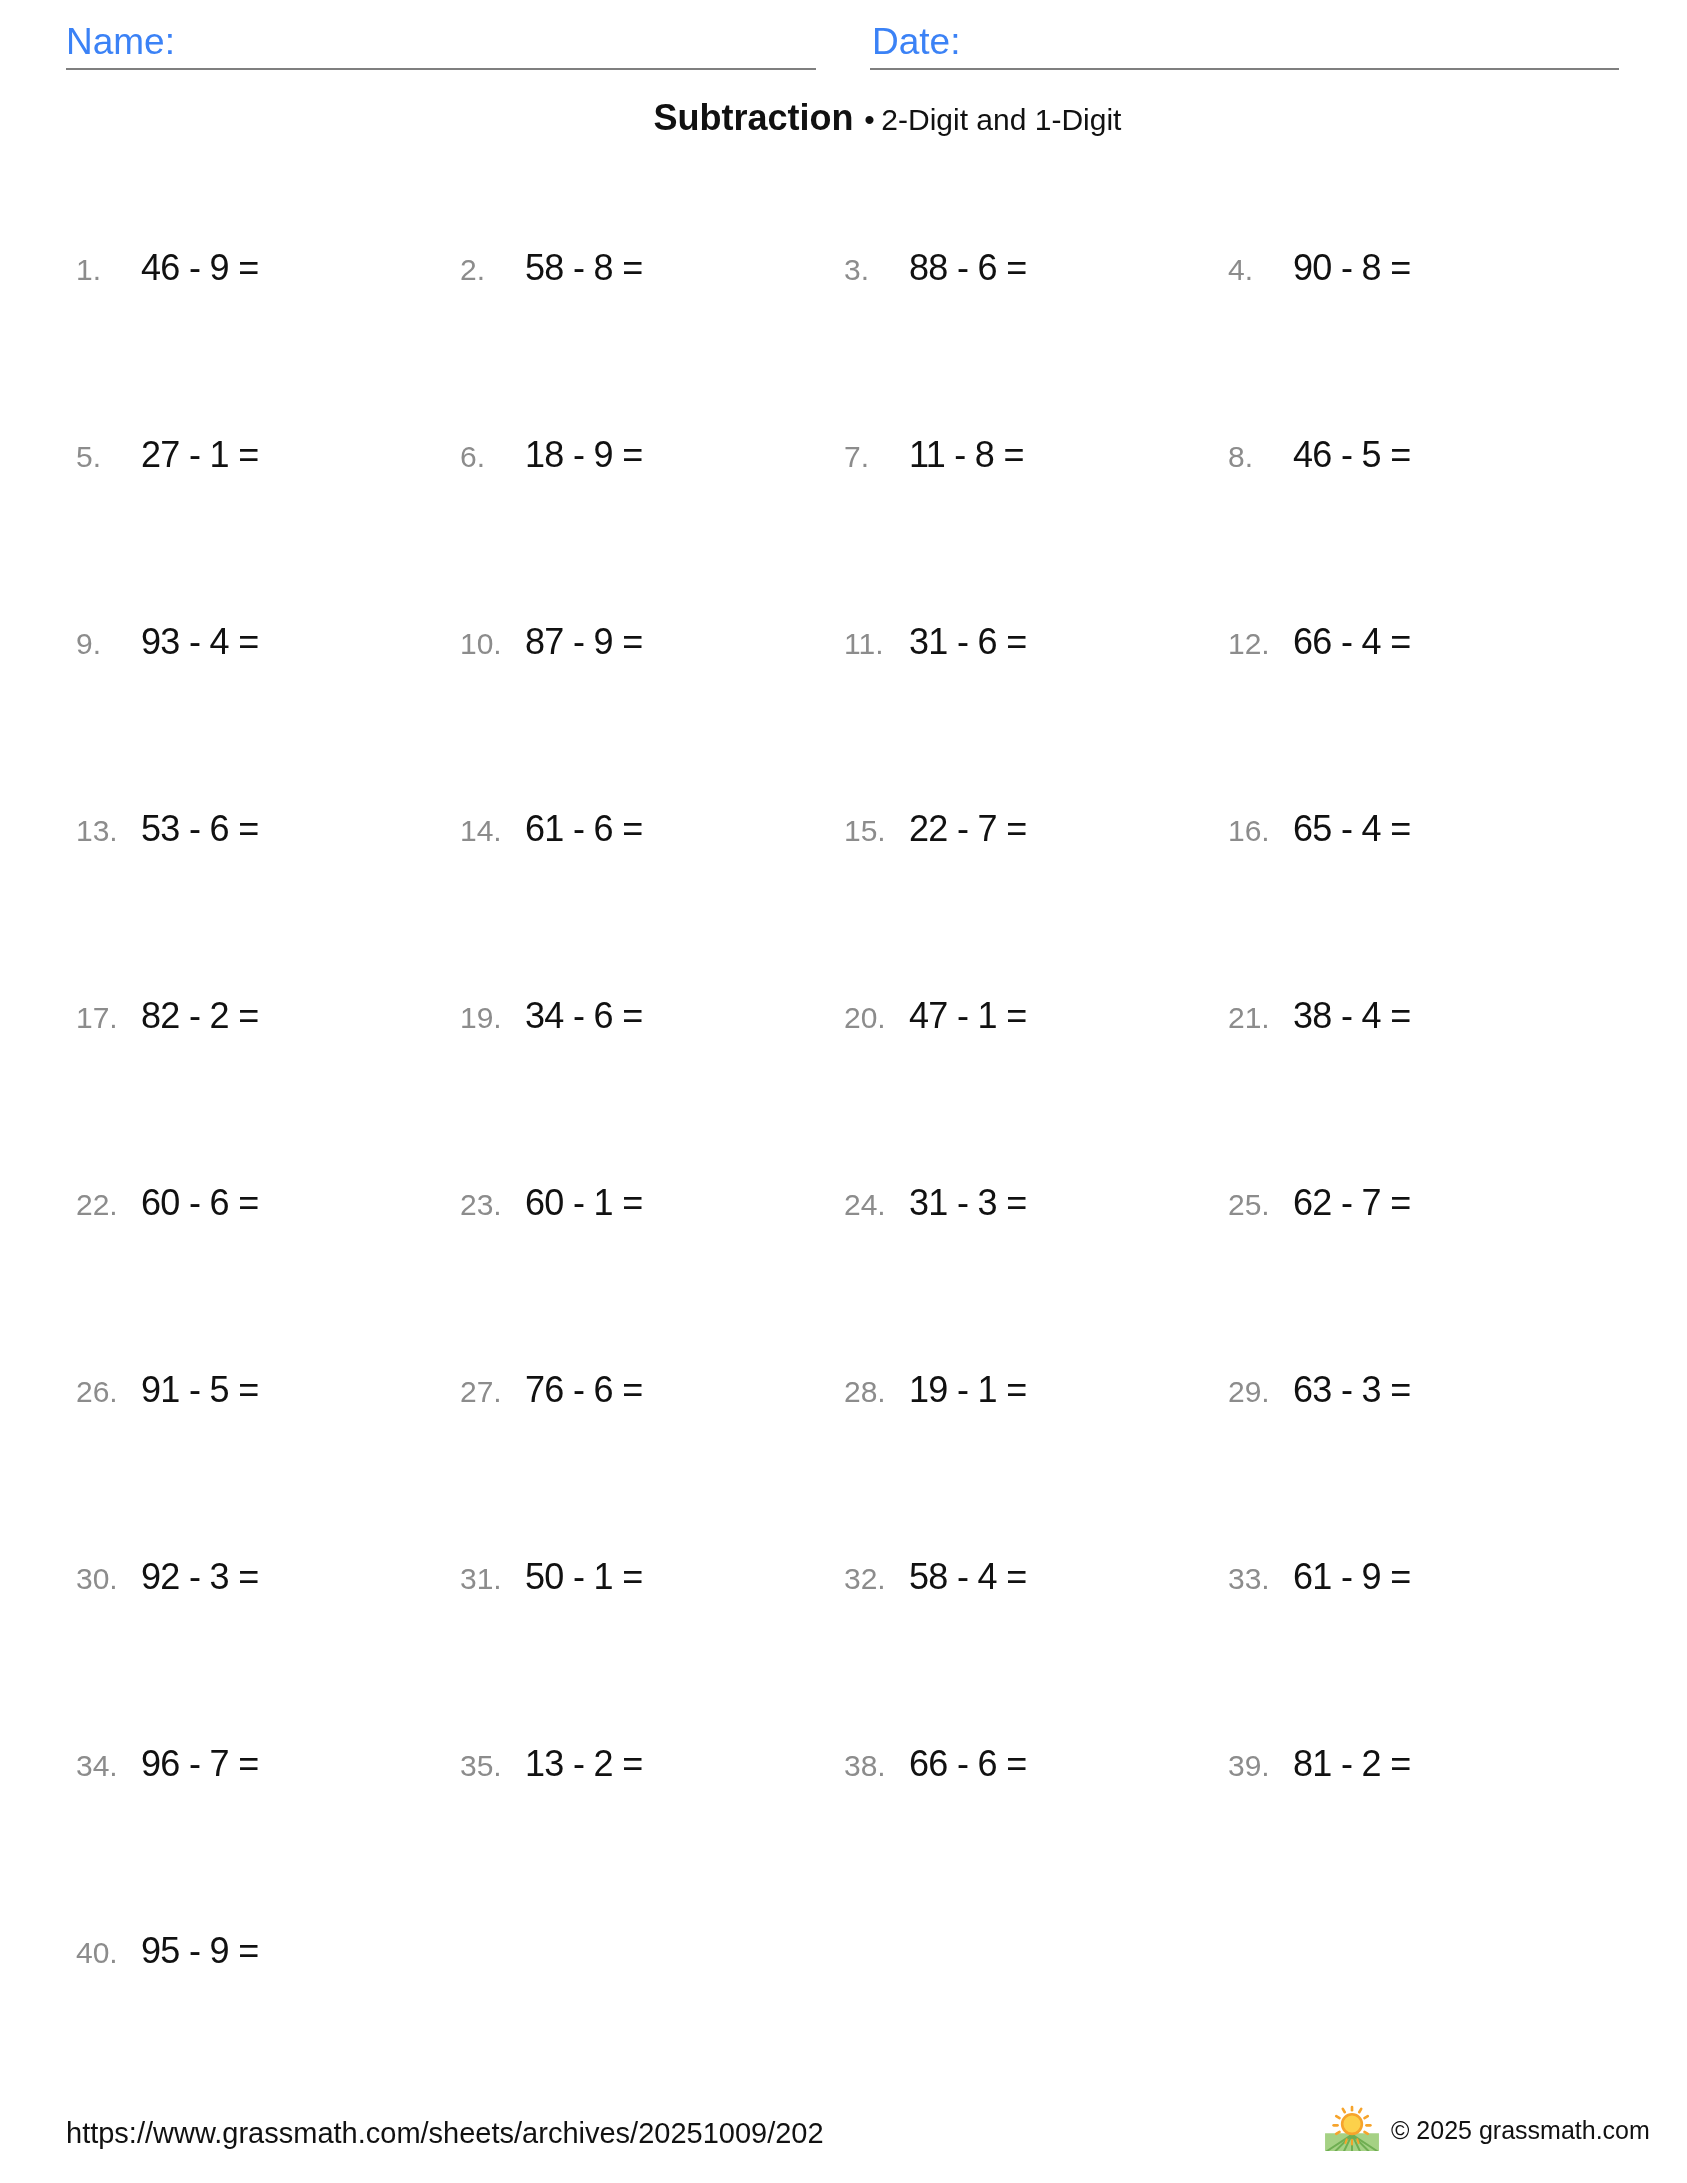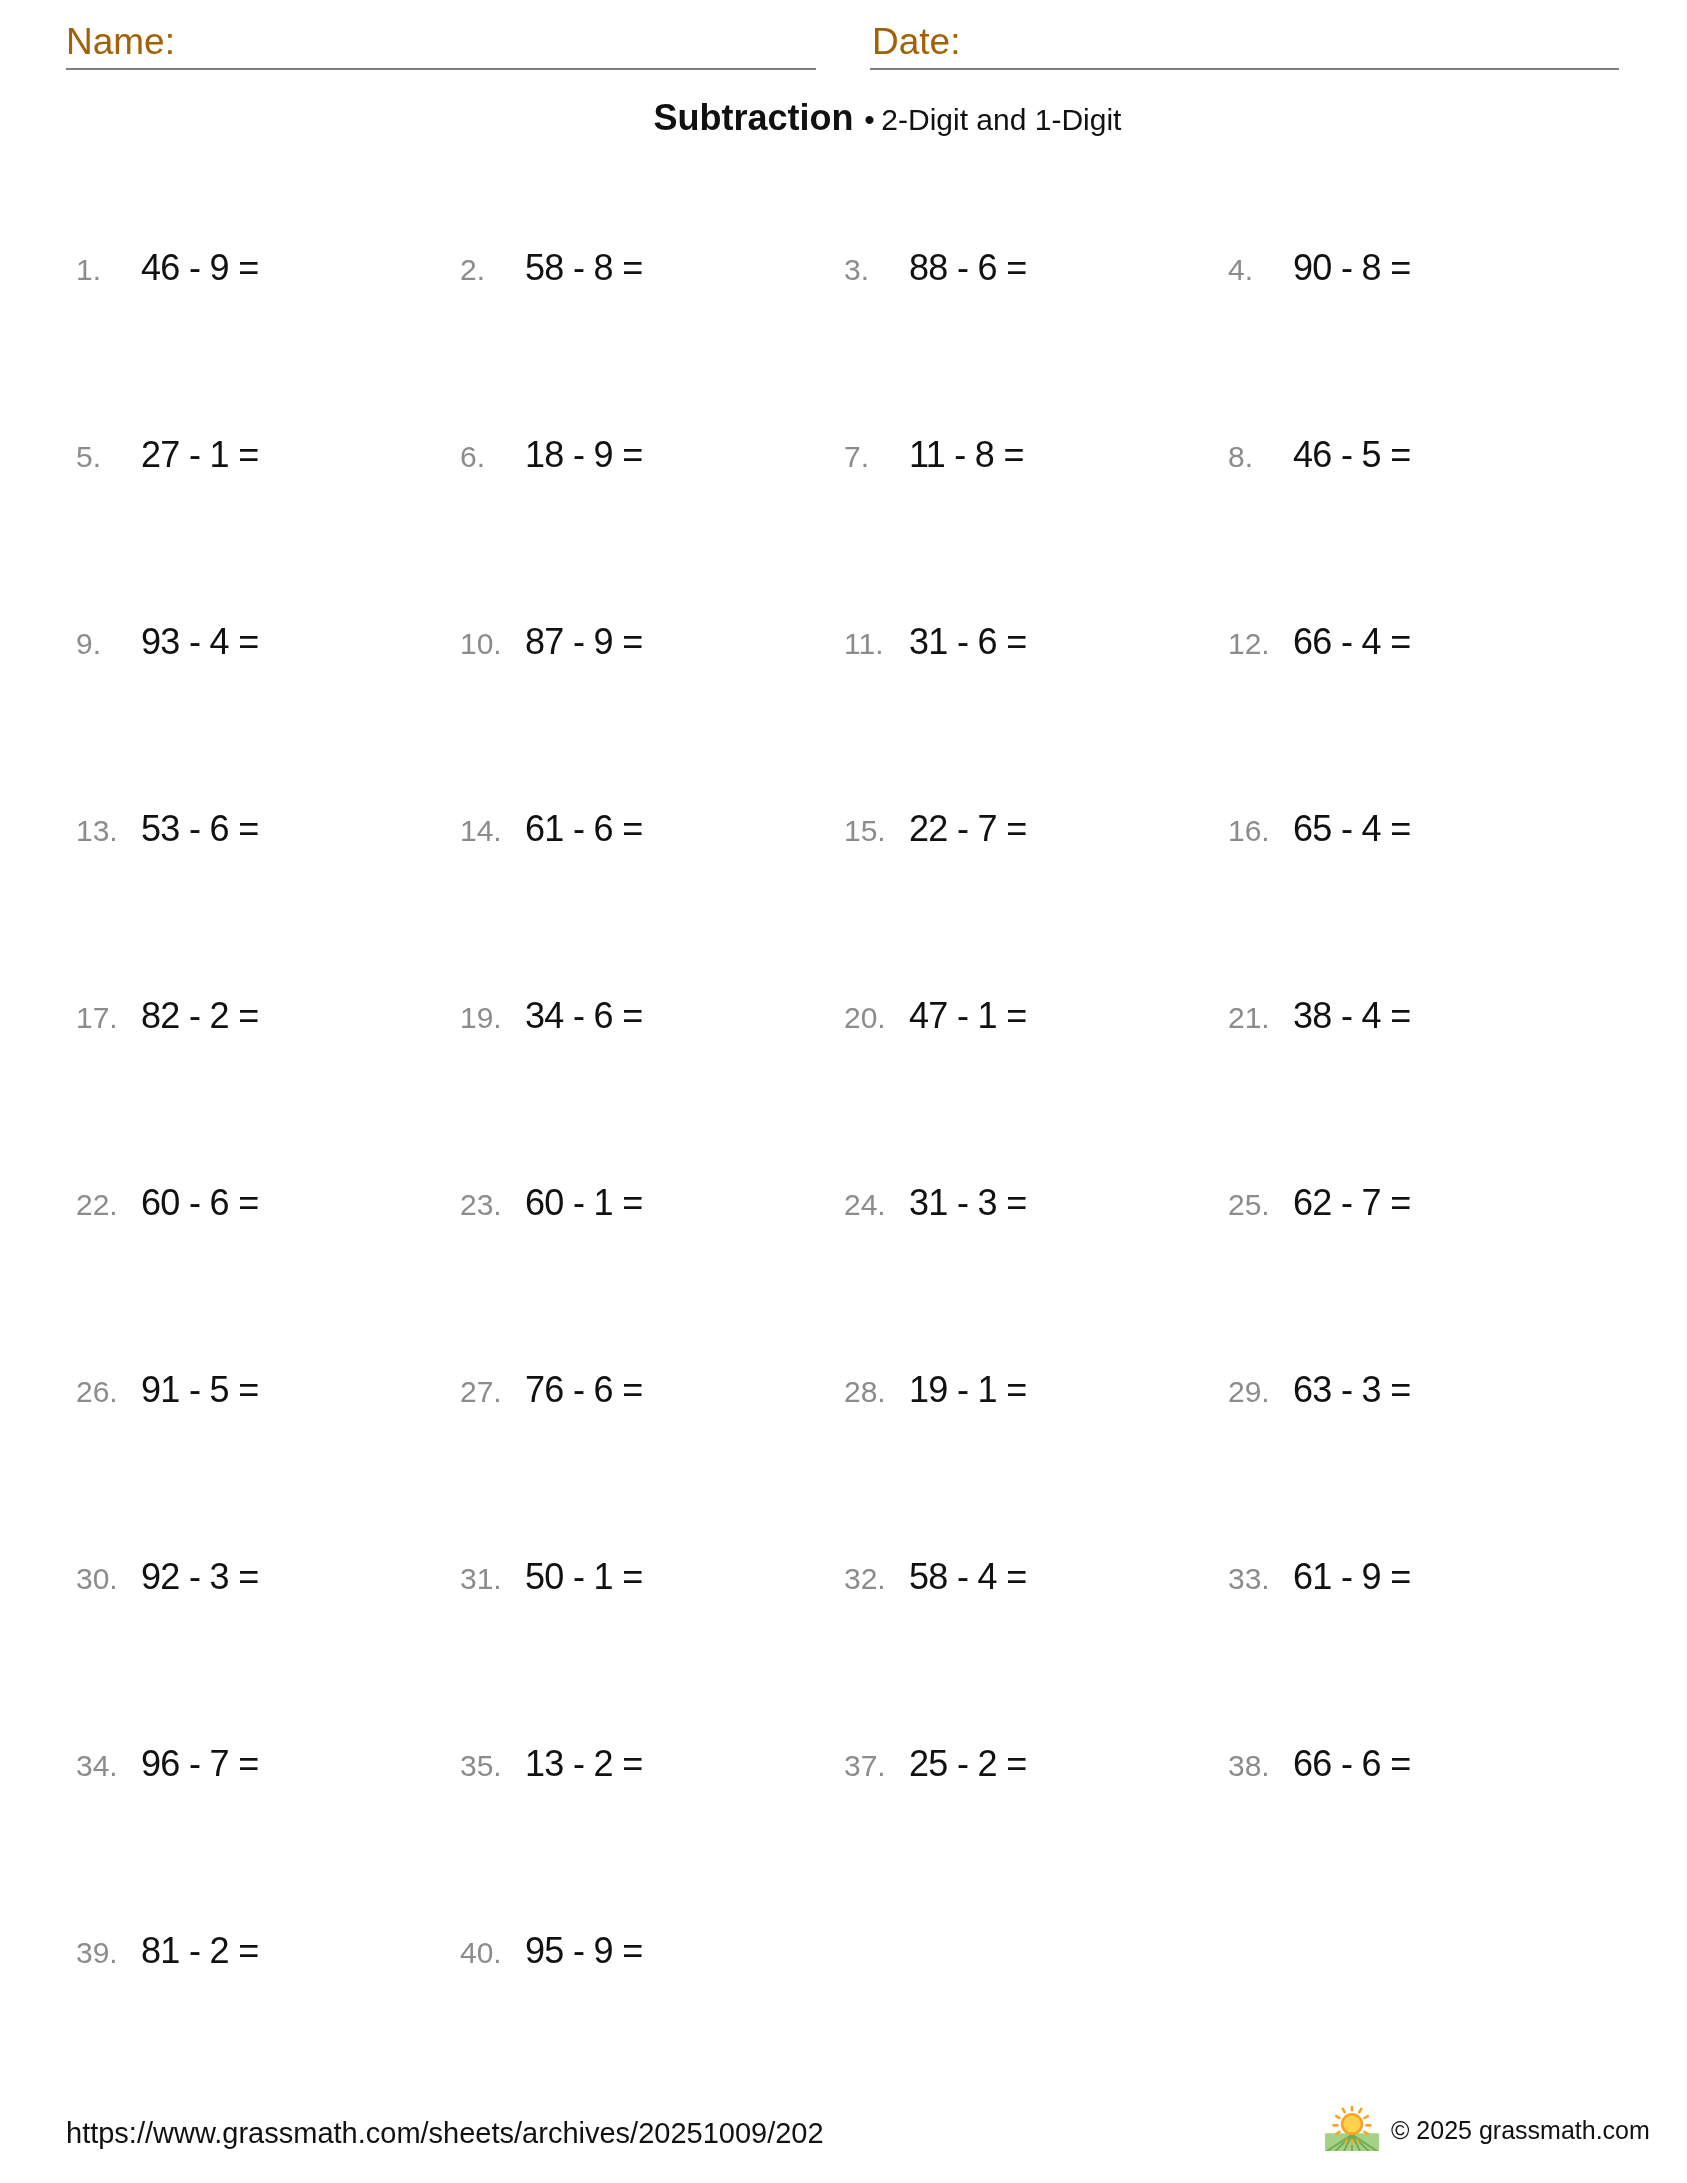--- a/index.html
+++ b/index.html
@@ -15,21 +15,21 @@
     font-family: "Liberation Sans", "DejaVu Sans", sans-serif;
     color: #111111;
   }
 
   
   .field-label {
     position: absolute;
     top: 21px;
     font-size: 37px;
     line-height: 1.15;
-    color: #a16207;
+    color: #3b82f6;
   }
   .name-label { left: 66px; }
   .date-label { left: 872px; }
 
   .write-line {
     position: absolute;
     top: 68px;
     height: 2px;
     background: #7f7f7f;
   }
@@ -291,24 +291,20 @@
     <span class="pnum">34.</span>
     <span class="pexpr">96 - 7 =</span>
   </div>
 
   <div class="cell">
     <span class="pnum">35.</span>
     <span class="pexpr">13 - 2 =</span>
   </div>
 
 
-  <div class="cell">
-    <span class="pnum">37.</span>
-    <span class="pexpr">25 - 2 =</span>
-  </div>
 
   <div class="cell">
     <span class="pnum">38.</span>
     <span class="pexpr">66 - 6 =</span>
   </div>
 
   <div class="cell">
     <span class="pnum">39.</span>
     <span class="pexpr">81 - 2 =</span>
   </div>

